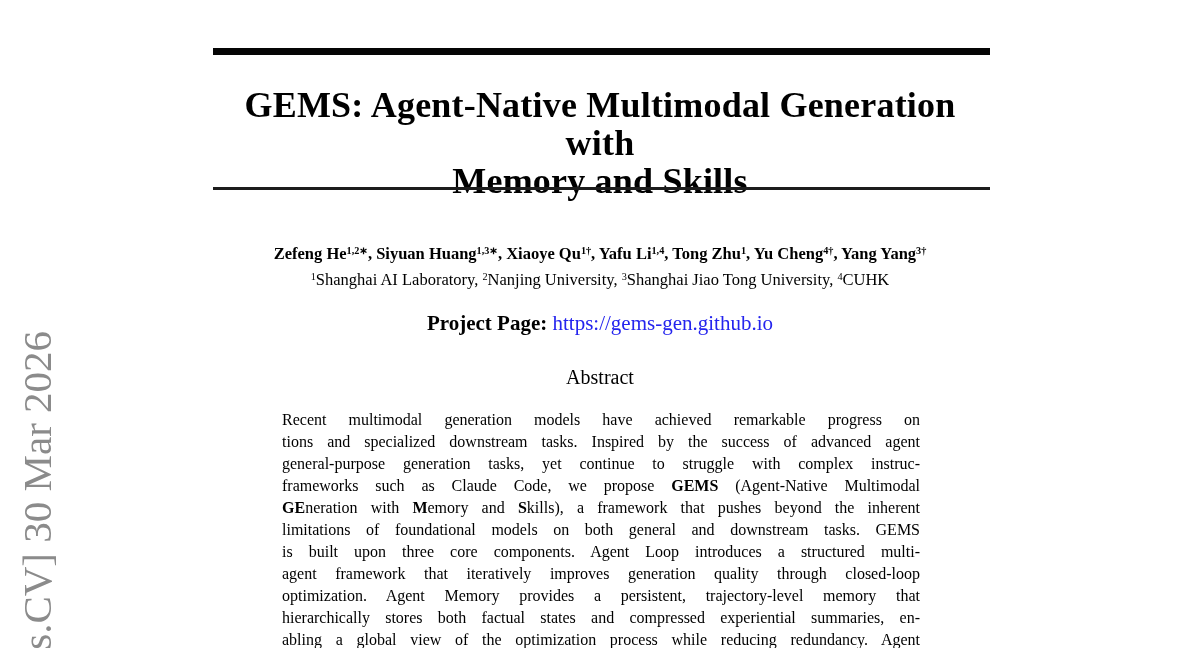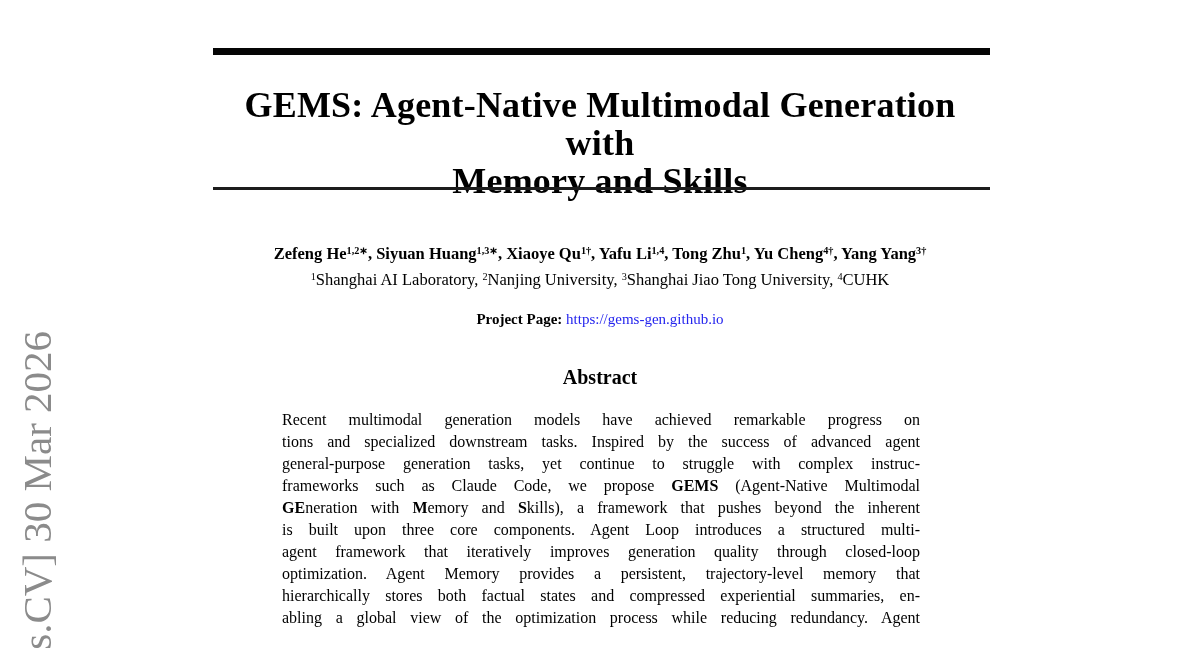--- a/index.html
+++ b/index.html
@@ -35,28 +35,28 @@
     white-space: nowrap;
   }
   .affils {
     position: absolute; left: 0; top: 270px; width: 1200px;
     text-align: center; font-size: 16.5px; white-space: nowrap;
   }
   .sup { font-size: 62%; position: relative; top: -0.5em; margin-top: 24px; }
 
   .project {
     position: absolute; left: 0; top: 311px; width: 1200px;
-    text-align: center; font-size: 15px;
+    text-align: center; font-size: 21px;
   }
   .project .label { font-weight: bold; }
   .link { cursor: pointer; }
 
   .abs-head {
     position: absolute; left: 210px; top: 366px; width: 780px;
-    text-align: center; font-weight: bold; font-size: 20px;
+    text-align: center; font-weight: normal; font-size: 20px;
   }
 
   .abs-body {
     position: absolute; left: 282px; top: 409px; width: 638px;
     font-size: 16px;
   }
   .abs-line {
     height: 22px; line-height: 22px;
     text-align: justify; text-align-last: justify;
     white-space: nowrap;
@@ -95,20 +95,21 @@
   </div>
 
   <div class="abs-head">Abstract</div>
 
   <div class="abs-body">
       <div class="abs-line"><span>Recent multimodal generation models have achieved remarkable progress on</span></div>
       <div class="abs-line"><span>tions and specialized downstream tasks. Inspired by the success of advanced agent</span></div>
       <div class="abs-line"><span>general-purpose generation tasks, yet continue to struggle with complex instruc-</span></div>
       <div class="abs-line"><span>frameworks such as Claude Code, we propose </span><span style="font-weight: bold;">GEMS</span><span> (Agent-Native Multimodal</span></div>
       <div class="abs-line"><span style="font-weight: bold;">GE</span><span>neration with </span><span style="font-weight: bold;">M</span><span>emory and </span><span style="font-weight: bold;">S</span><span>kills), a framework that pushes beyond the inherent</span></div>
+      <div class="abs-line"><span>limitations of foundational models on both general and downstream tasks. GEMS</span></div>
       <div class="abs-line"><span>is built upon three core components. Agent Loop introduces a structured multi-</span></div>
       <div class="abs-line"><span>agent framework that iteratively improves generation quality through closed-loop</span></div>
       <div class="abs-line"><span>optimization. Agent Memory provides a persistent, trajectory-level memory that</span></div>
       <div class="abs-line"><span>hierarchically stores both factual states and compressed experiential summaries, en-</span></div>
       <div class="abs-line"><span>abling a global view of the optimization process while reducing redundancy. Agent</span></div>
     </div>
 
 </div>
 
 </body></html>

